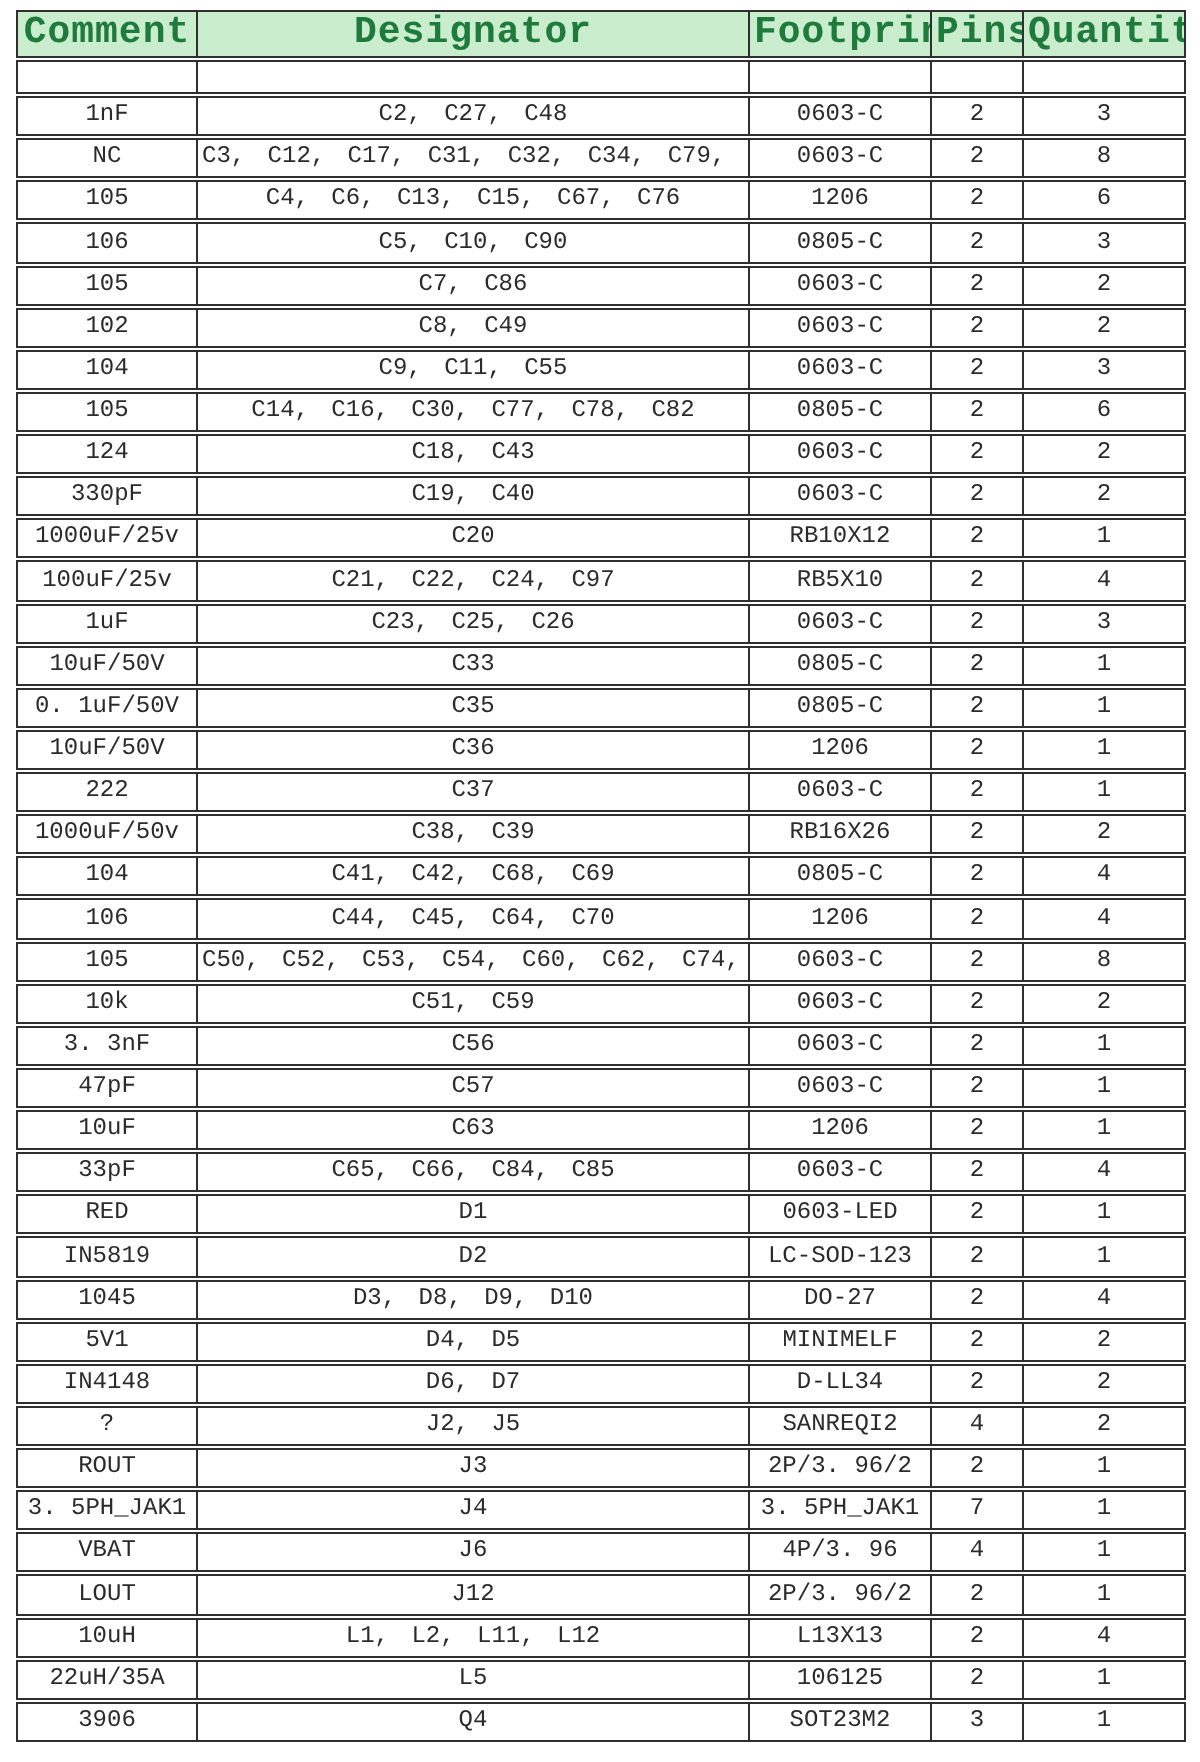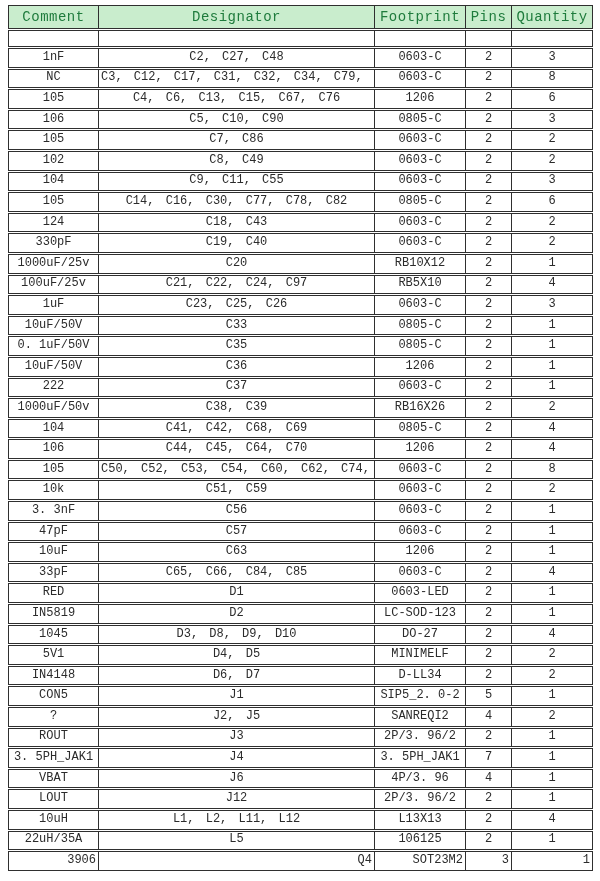--- a/index.html
+++ b/index.html
@@ -35,28 +35,28 @@
     vertical-align:middle;
     font-size:12px;
     line-height:1.15;
     color:var(--cell-text);
     overflow:hidden;
     white-space:nowrap;
   }
   .bom thead th{
     background:var(--header-bg);
     color:var(--header-text);
-    font-weight:normal;
-    font-size:14px;
+    font-weight:bold;
+    font-size:19px;
     letter-spacing:0.5px;
     height:22px;
     border-top:1px solid var(--border);
   }
   .bom tbody tr:first-child td{height:15px;}
-  .bom tbody tr:last-child td{border-bottom:1px solid var(--border);text-align:right;}
+  .bom tbody tr:last-child td{border-bottom:1px solid var(--border);}
   .bom td.col-designator{word-spacing:4px;}
 </style>
 </head>
 <body>
 
 <div class="table-wrap">
   <table class="bom">
     <colgroup>
         <col style="width: 90px;">
         <col style="width: 276px;">
@@ -292,27 +292,20 @@
           <td class="col-quantity">2</td>
         </tr>
         <tr>
           <td class="col-comment">IN4148</td>
           <td class="col-designator">D6, D7</td>
           <td class="col-footprint">D-LL34</td>
           <td class="col-pins">2</td>
           <td class="col-quantity">2</td>
         </tr>
         <tr>
-          <td class="col-comment">CON5</td>
-          <td class="col-designator">J1</td>
-          <td class="col-footprint">SIP5_2. 0-2</td>
-          <td class="col-pins">5</td>
-          <td class="col-quantity">1</td>
-        </tr>
-        <tr>
           <td class="col-comment">?</td>
           <td class="col-designator">J2, J5</td>
           <td class="col-footprint">SANREQI2</td>
           <td class="col-pins">4</td>
           <td class="col-quantity">2</td>
         </tr>
         <tr>
           <td class="col-comment">ROUT</td>
           <td class="col-designator">J3</td>
           <td class="col-footprint">2P/3. 96/2</td>

